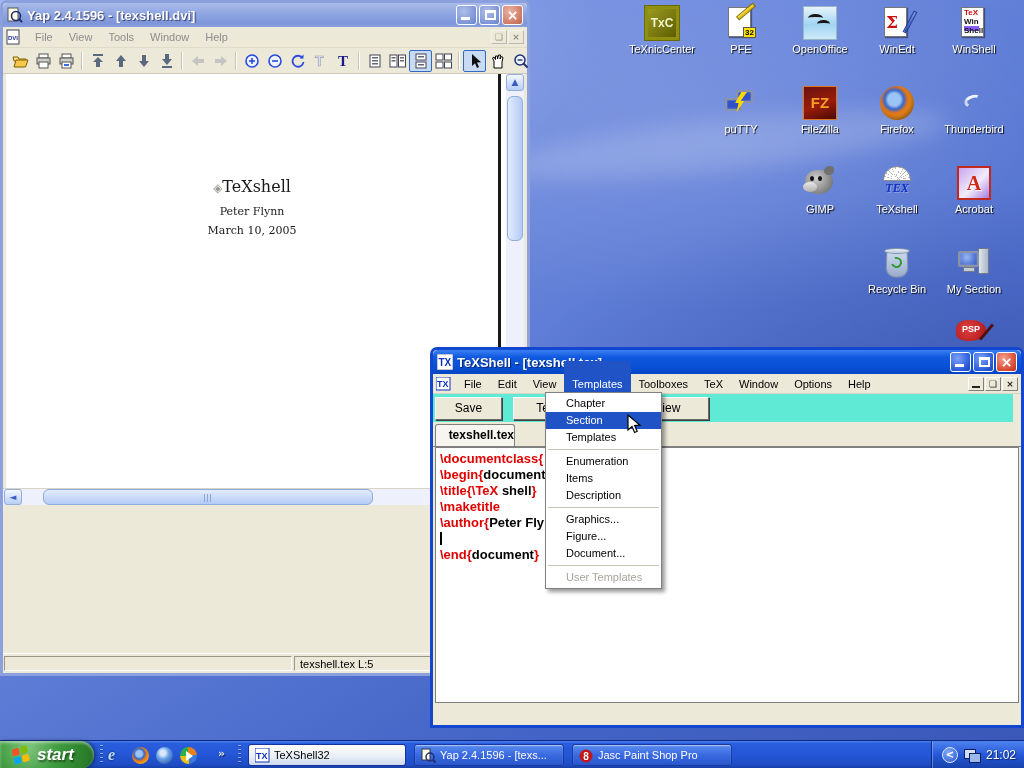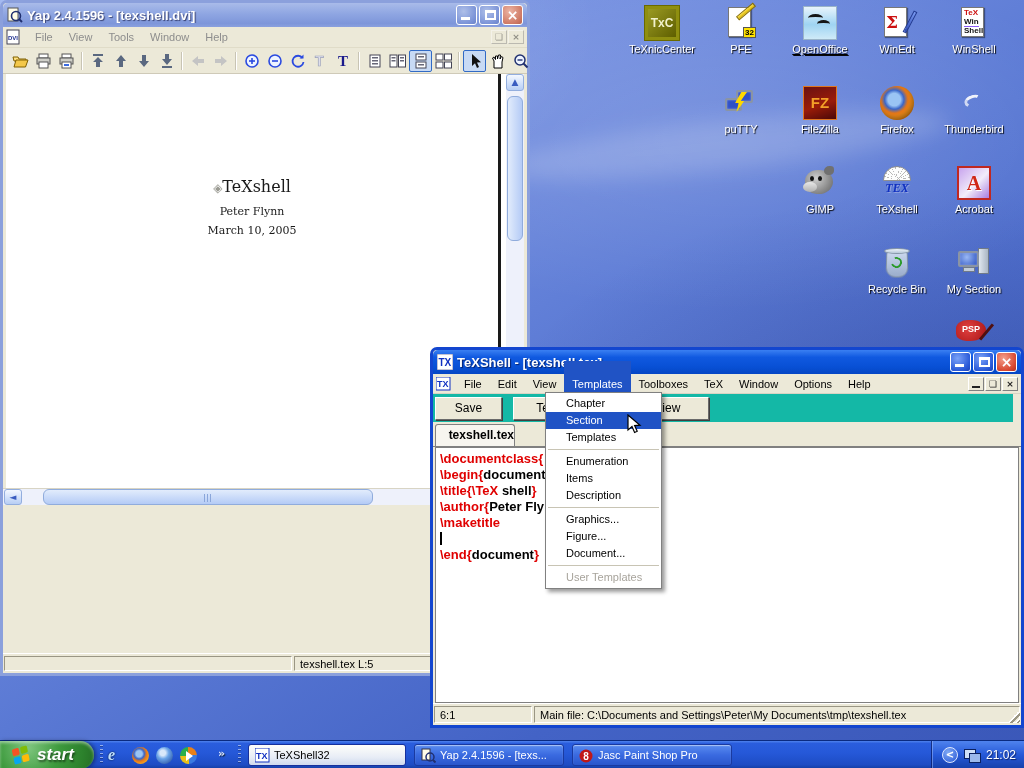--- a/index.html
+++ b/index.html
@@ -18,21 +18,21 @@
   .i-txc{background:linear-gradient(135deg,#9a9a22,#5e5e00);border:3px solid #8f8f10;outline:1px solid #6a6a00}
   .i-txc .g{color:#f2f2cc;font-weight:bold;font-size:12px;line-height:28px}
   .i-page{position:absolute;left:4px;top:1px;width:23px;height:30px;background:#fff;border:1px solid #777;box-shadow:1px 1px 1px rgba(0,0,0,.4)}
   .i-pfe .pencil{position:absolute;right:1px;top:3px;width:22px;height:5px;background:linear-gradient(#ffe24a,#d8b400);transform:rotate(-40deg);border:1px solid #8a7000}
   .i-pfe .bd{position:absolute;right:2px;bottom:2px;background:#ffe200;border:1px solid #555;color:#000;font-weight:bold;font-size:8px;padding:0 1px;line-height:9px}
   .i-oo{background:linear-gradient(#e8f4fc,#9fd4f2 55%,#cfeaf8);border:1px solid #9ab4c8}
   .gull{position:absolute;width:15px;height:8px;border-top:3px solid #151515;border-radius:50%}
   .i-winedt .sig{position:absolute;left:6px;top:6px;color:#cc1010;font:bold 17px "DejaVu Serif",serif}
   .i-winedt .pen{position:absolute;right:2px;top:4px;width:4px;height:24px;background:linear-gradient(#7a9af0,#2a4ab8);transform:rotate(28deg);border:1px solid #223a90}
   .i-winshell .t1{position:absolute;left:7px;top:2px;color:#cc1010;font:bold 8px "Liberation Sans",sans-serif}
-  .i-winshell .t2{position:absolute;left:7px;top:11px;color:#111;font:bold 8px "Liberation Sans",sans-serif;border-bottom:1px solid #8b5cf6}
+  .i-winshell .t2{position:absolute;left:7px;top:11px;color:#111;font:bold 8px "Liberation Sans",sans-serif;border-bottom:5px solid #8b5cf6}
   .i-winshell .t3{position:absolute;left:7px;top:20px;color:#111;font:bold 8px "Liberation Sans",sans-serif}
   .mon{position:absolute;width:17px;height:13px;background:#3050c8;border:2px solid #8a94a4;border-radius:2px;box-shadow:inset 0 0 2px #9ad}
   .i-putty .bolt{position:absolute;left:9px;top:6px;width:14px;height:20px;background:#ffd800;clip-path:polygon(60% 0,100% 0,55% 45%,80% 45%,25% 100%,40% 55%,15% 55%);filter:drop-shadow(0 0 1px #806000)}
   .i-fz{background:linear-gradient(160deg,#6a1212,#9a1c08 55%,#4a0808);border:1px solid #e07820}
   .i-fz .g{color:#f2a028;font:bold 15px "Liberation Sans",sans-serif;line-height:32px}
   .i-ff{border-radius:50%;background:radial-gradient(circle at 42% 40%,#9ac4f4 0 22%,#3a66c8 34%,#e87818 48%,#f4a020 68%,#b44e0c 100%);box-shadow:inset -2px -3px 4px rgba(80,30,0,.5)}
   .i-tb{border-radius:50%;background:radial-gradient(circle at 40% 35%,#e8f2fc 0 15%,#7ab0ec 32%,#2a5cc0 70%,#16averaged 100%,#16398c 100%)}
   .i-tb .sw{position:absolute;left:7px;top:9px;width:18px;height:12px;border:3px solid rgba(255,255,255,.85);border-color:rgba(255,255,255,.9) transparent transparent rgba(255,255,255,.7);border-radius:50%;transform:rotate(-18deg)}
   .i-gimp .head{position:absolute;left:2px;top:4px;width:28px;height:24px;background:radial-gradient(circle at 40% 35%,#cfcfcf,#8a8a8a 60%,#606060);border-radius:48% 52% 55% 45%}
   .i-gimp .snout{position:absolute;left:0;top:16px;width:14px;height:10px;background:linear-gradient(#e8e8e8,#b0b0b0);border-radius:50%}
@@ -88,21 +88,21 @@
   .statusbar{position:absolute;left:0;right:0;bottom:0;height:20px;background:#ece9d8;border-top:1px solid #fff;display:flex;font-size:11px;color:#000}
   .scell{border:1px solid;border-color:#9a9684 #fff #fff #9a9684;margin:2px 1px;display:flex;align-items:center;padding:0 5px;white-space:nowrap;overflow:hidden}
   
   .dvi-line{position:absolute;width:100%;text-align:center;font-family:"DejaVu Serif",serif;color:#1a1a1a}
   
   #ts{left:430px;top:347px;width:594px;height:381px;border:3px solid #1346cf;background:#ece9d8;z-index:4}
   #ts .tbar{background:linear-gradient(180deg,#3a80f2 0%,#1059e0 30%,#0850d5 70%,#0446c4 100%)}
   #ts .mbar{top:24px;height:20px;color:#000;border-bottom:1px solid #d8d4c4}
   .mdi{margin-left:auto;display:flex;padding-right:3px}
   .mdibtn{width:16px;height:14px;margin-left:1px;background:#ece9d8;border:1px solid;border-color:#fff #808080 #808080 #fff;position:relative;font:bold 9px/12px "DejaVu Sans",sans-serif;text-align:center;color:#222}
-  #ts .toolbar{position:absolute;left:0;right:8px;top:44px;height:28px;background:#14b8a6}
+  #ts .toolbar{position:absolute;left:0;right:8px;top:44px;height:28px;background:#5eead4}
   .pbtn{position:absolute;top:3px;height:23px;background:#ece9d8;border:1px solid;border-color:#fff #6a6a6a #6a6a6a #fff;box-shadow:1px 1px 0 #404040;font-size:12px;text-align:center;color:#000}
   #ts .tabrow{position:absolute;left:0;right:0;top:72px;height:25px;background:#ece9d8}
   #ts .tab{position:absolute;left:2px;top:2px;width:80px;height:23px;background:#f7f5ef;border:1px solid #808080;border-bottom:none;border-radius:3px 3px 0 0;font:bold 12px/21px "Liberation Sans",sans-serif;text-align:right}
   #ts .editor{position:absolute;left:2px;right:2px;top:97px;bottom:22px;background:#fff;border:1px solid #808080;padding:3px 0 0 4px;font:bold 13px/16px "Liberation Sans",sans-serif;overflow:hidden}
   .ed-line{height:16px;white-space:pre}
   .cm{color:#e00000}.tx{color:#000}
   .caret{display:inline-block;width:2px;height:13px;background:#000;vertical-align:-2px}
   #ts .statusbar{height:22px}
   .rgrip{position:absolute;right:1px;bottom:2px;width:13px;height:13px;background:
     linear-gradient(135deg,transparent 0 50%,#fff 50% 60%,#9a9684 60% 70%,transparent 70% 80%,#fff 80% 85%,#9a9684 85% 95%,transparent 95%)}
@@ -157,21 +157,21 @@
       <div class="lbl">TeXnicCenter</div>
     </div>
     <div class="dicon" style="left: 703px; top: 6px;">
       <div class="ib i-pfe">
         <span class="i-page"></span>
         <span class="pencil"></span>
         <span class="bd">32</span>
       </div>
       <div class="lbl">PFE</div>
     </div>
-    <div class="dicon" style="left: 782px; top: 6px; text-decoration: underline;">
+    <div class="dicon" style="left: 782px; top: 6px;">
       <div class="ib i-oo">
         <span class="gull" style="left:4px;top:7px"></span>
         <span class="gull" style="left:13px;top:13px;width:13px"></span>
       </div>
       <div class="lbl">OpenOffice</div>
     </div>
     <div class="dicon" style="left: 859px; top: 6px;">
       <div class="ib i-winedt">
         <span class="i-page"></span>
         <span class="sig">Σ</span>
@@ -511,30 +511,25 @@
       <span class="pbtn" style="left: 176px; width: 100px; line-height: 21px;">Preview</span>
     </div>
   <div class="tabrow">
     <span class="tab">texshell.tex</span>
     <span style="position:absolute;left:0;right:0;bottom:0;height:1px;background:#808080"></span>
   </div>
   <div class="editor" id="ts-editor">
       <div class="ed-line"><span class="cm">\documentclass{</span></div>
       <div class="ed-line"><span class="cm">\begin{</span><span class="tx">document</span><span class="cm">}</span></div>
       <div class="ed-line"><span class="cm">\title{\TeX</span><span class="tx"> shell</span><span class="cm">}</span></div>
+      <div class="ed-line"><span class="cm">\maketitle</span></div>
       <div class="ed-line"><span class="cm">\author{</span><span class="tx">Peter Fly</span></div>
-      <div class="ed-line"><span class="cm">\maketitle</span></div>
       <div class="ed-line"><span class="caret"></span></div>
       <div class="ed-line"><span class="cm">\end{</span><span class="tx">document</span><span class="cm">}</span></div>
     </div>
-  <div class="statusbar">
-    <span class="scell" style="width:98px">6:1</span>
-    <span class="scell" style="flex:1">Main file: C:\Documents and Settings\Peter\My Documents\tmp\texshell.tex</span>
-    <span class="rgrip"></span>
-  </div>
 </div>
 
 <div id="dropdown">
     <div class="ditem">Chapter</div>
     <div class="ditem hl">Section</div>
     <div class="ditem">Templates</div>
     <div class="dsep"></div>
     <div class="ditem">Enumeration</div>
     <div class="ditem">Items</div>
     <div class="ditem">Description</div>

